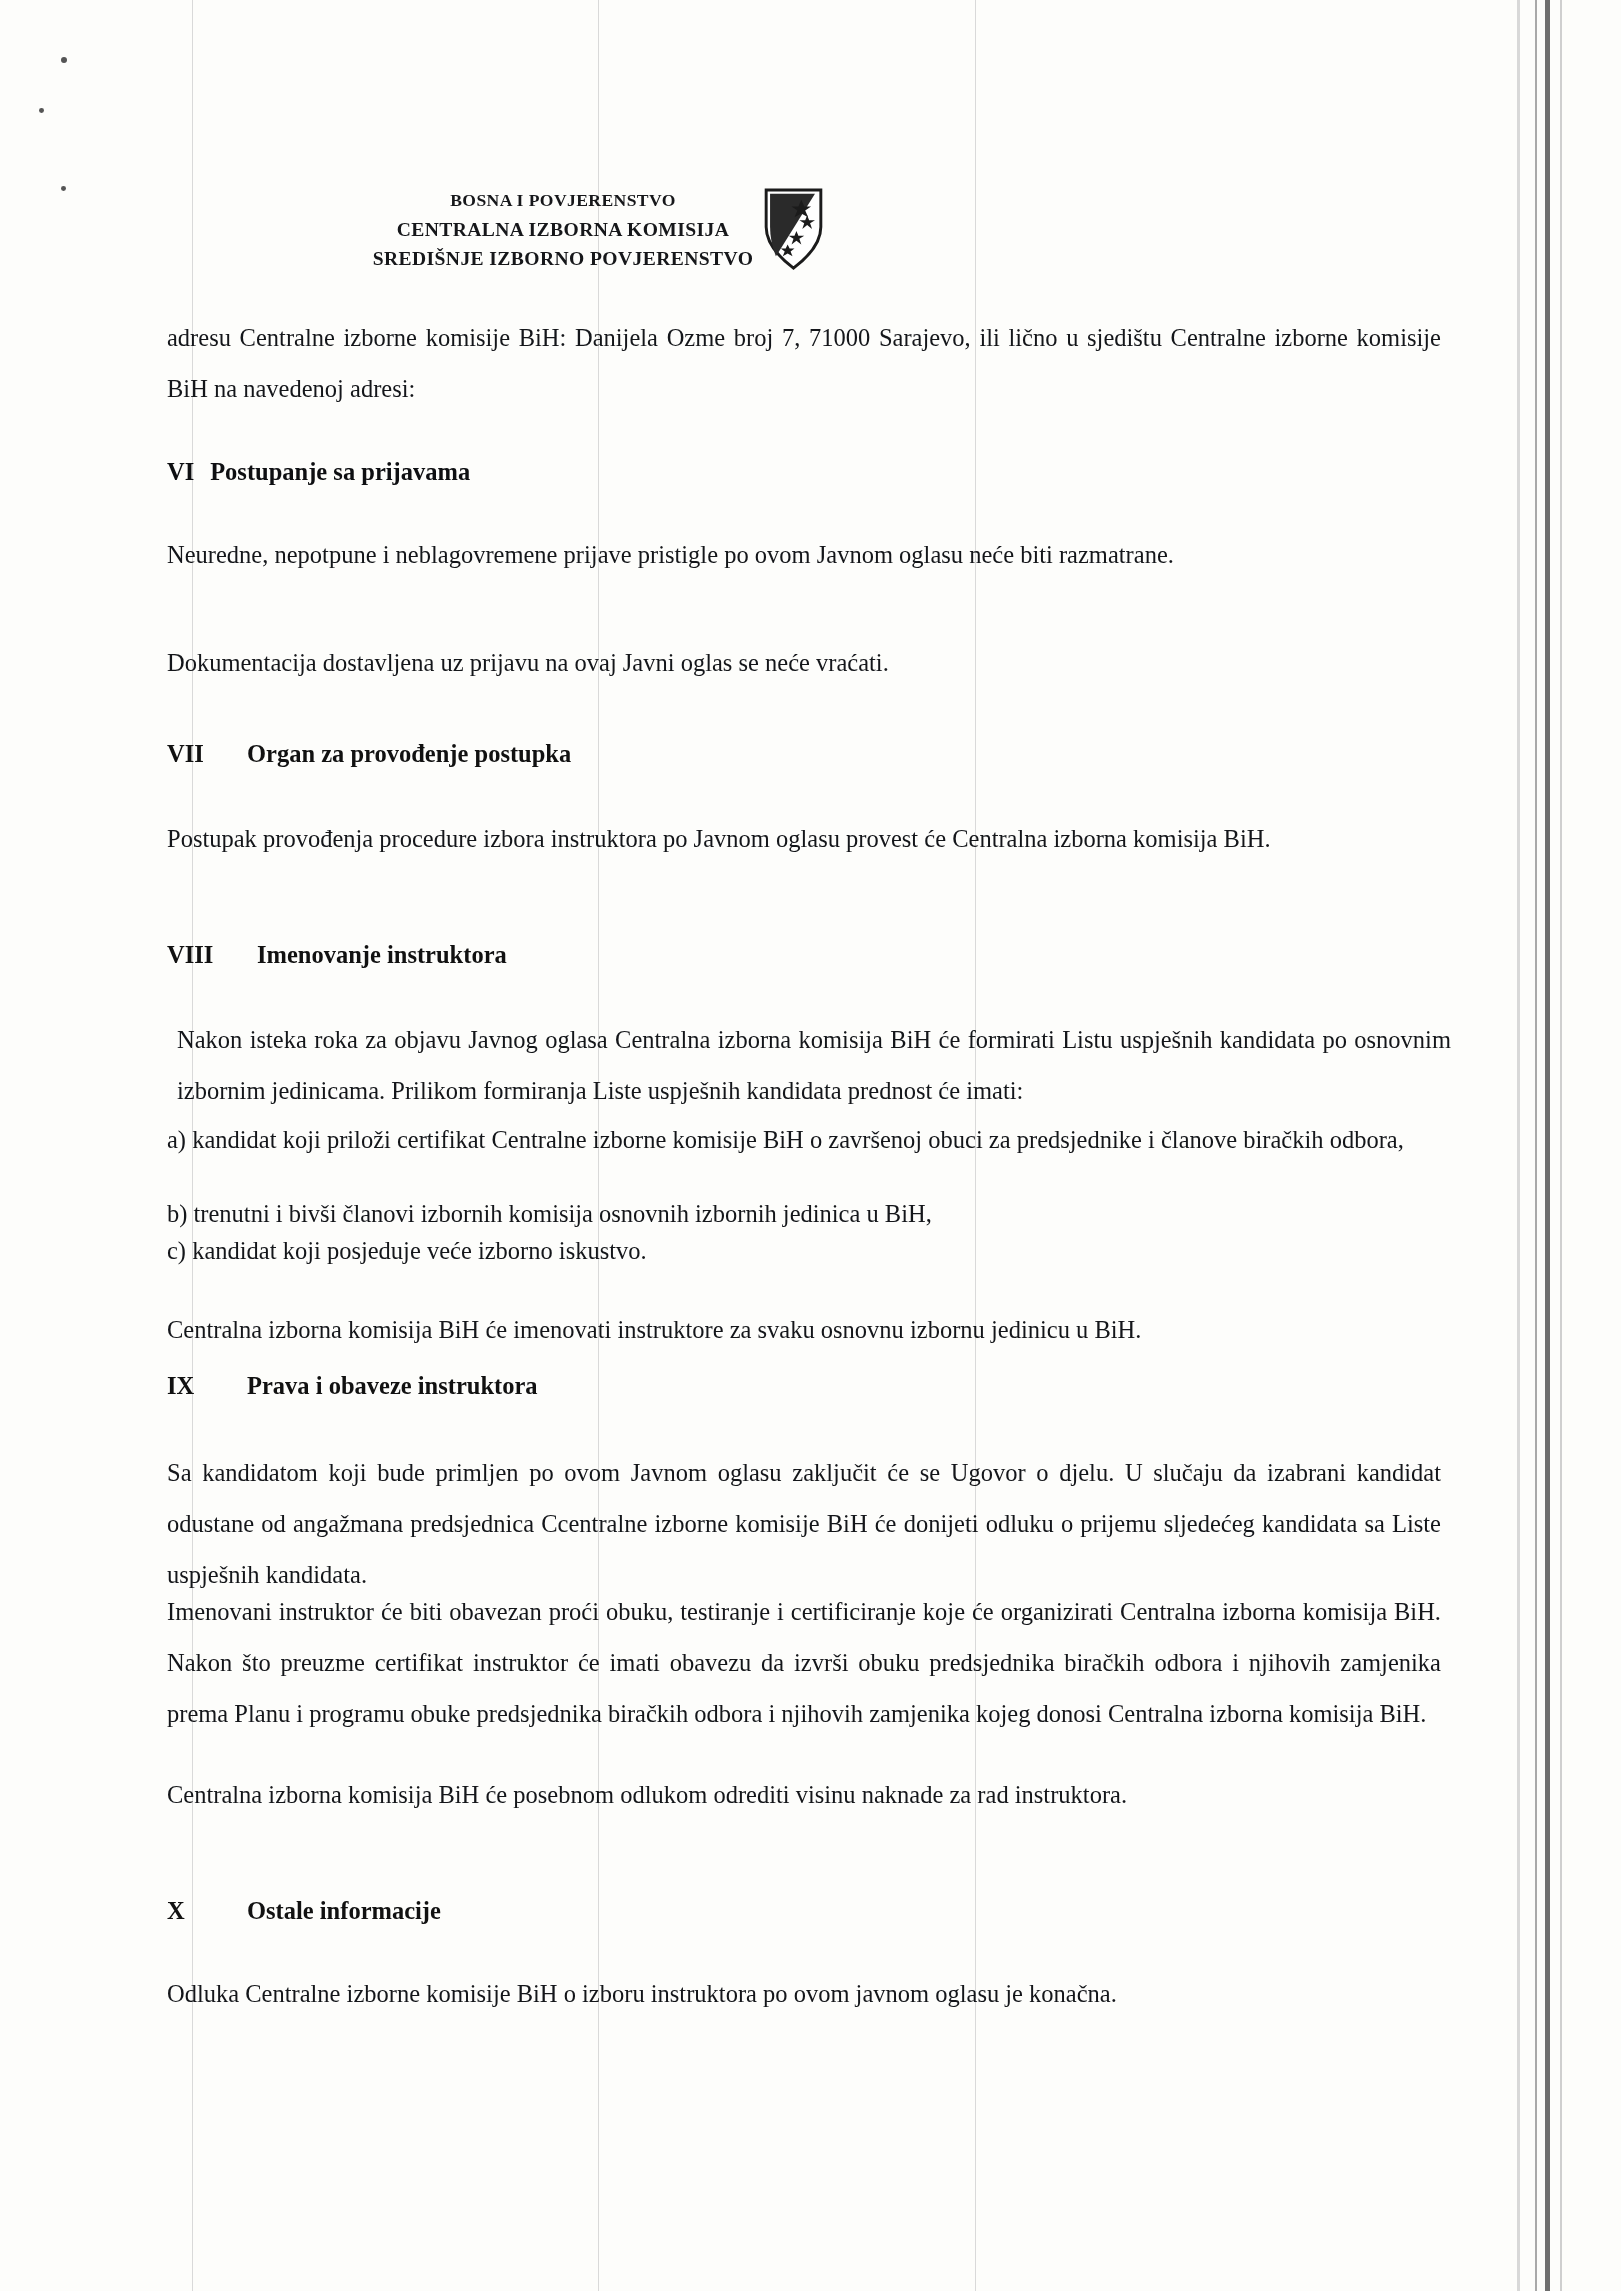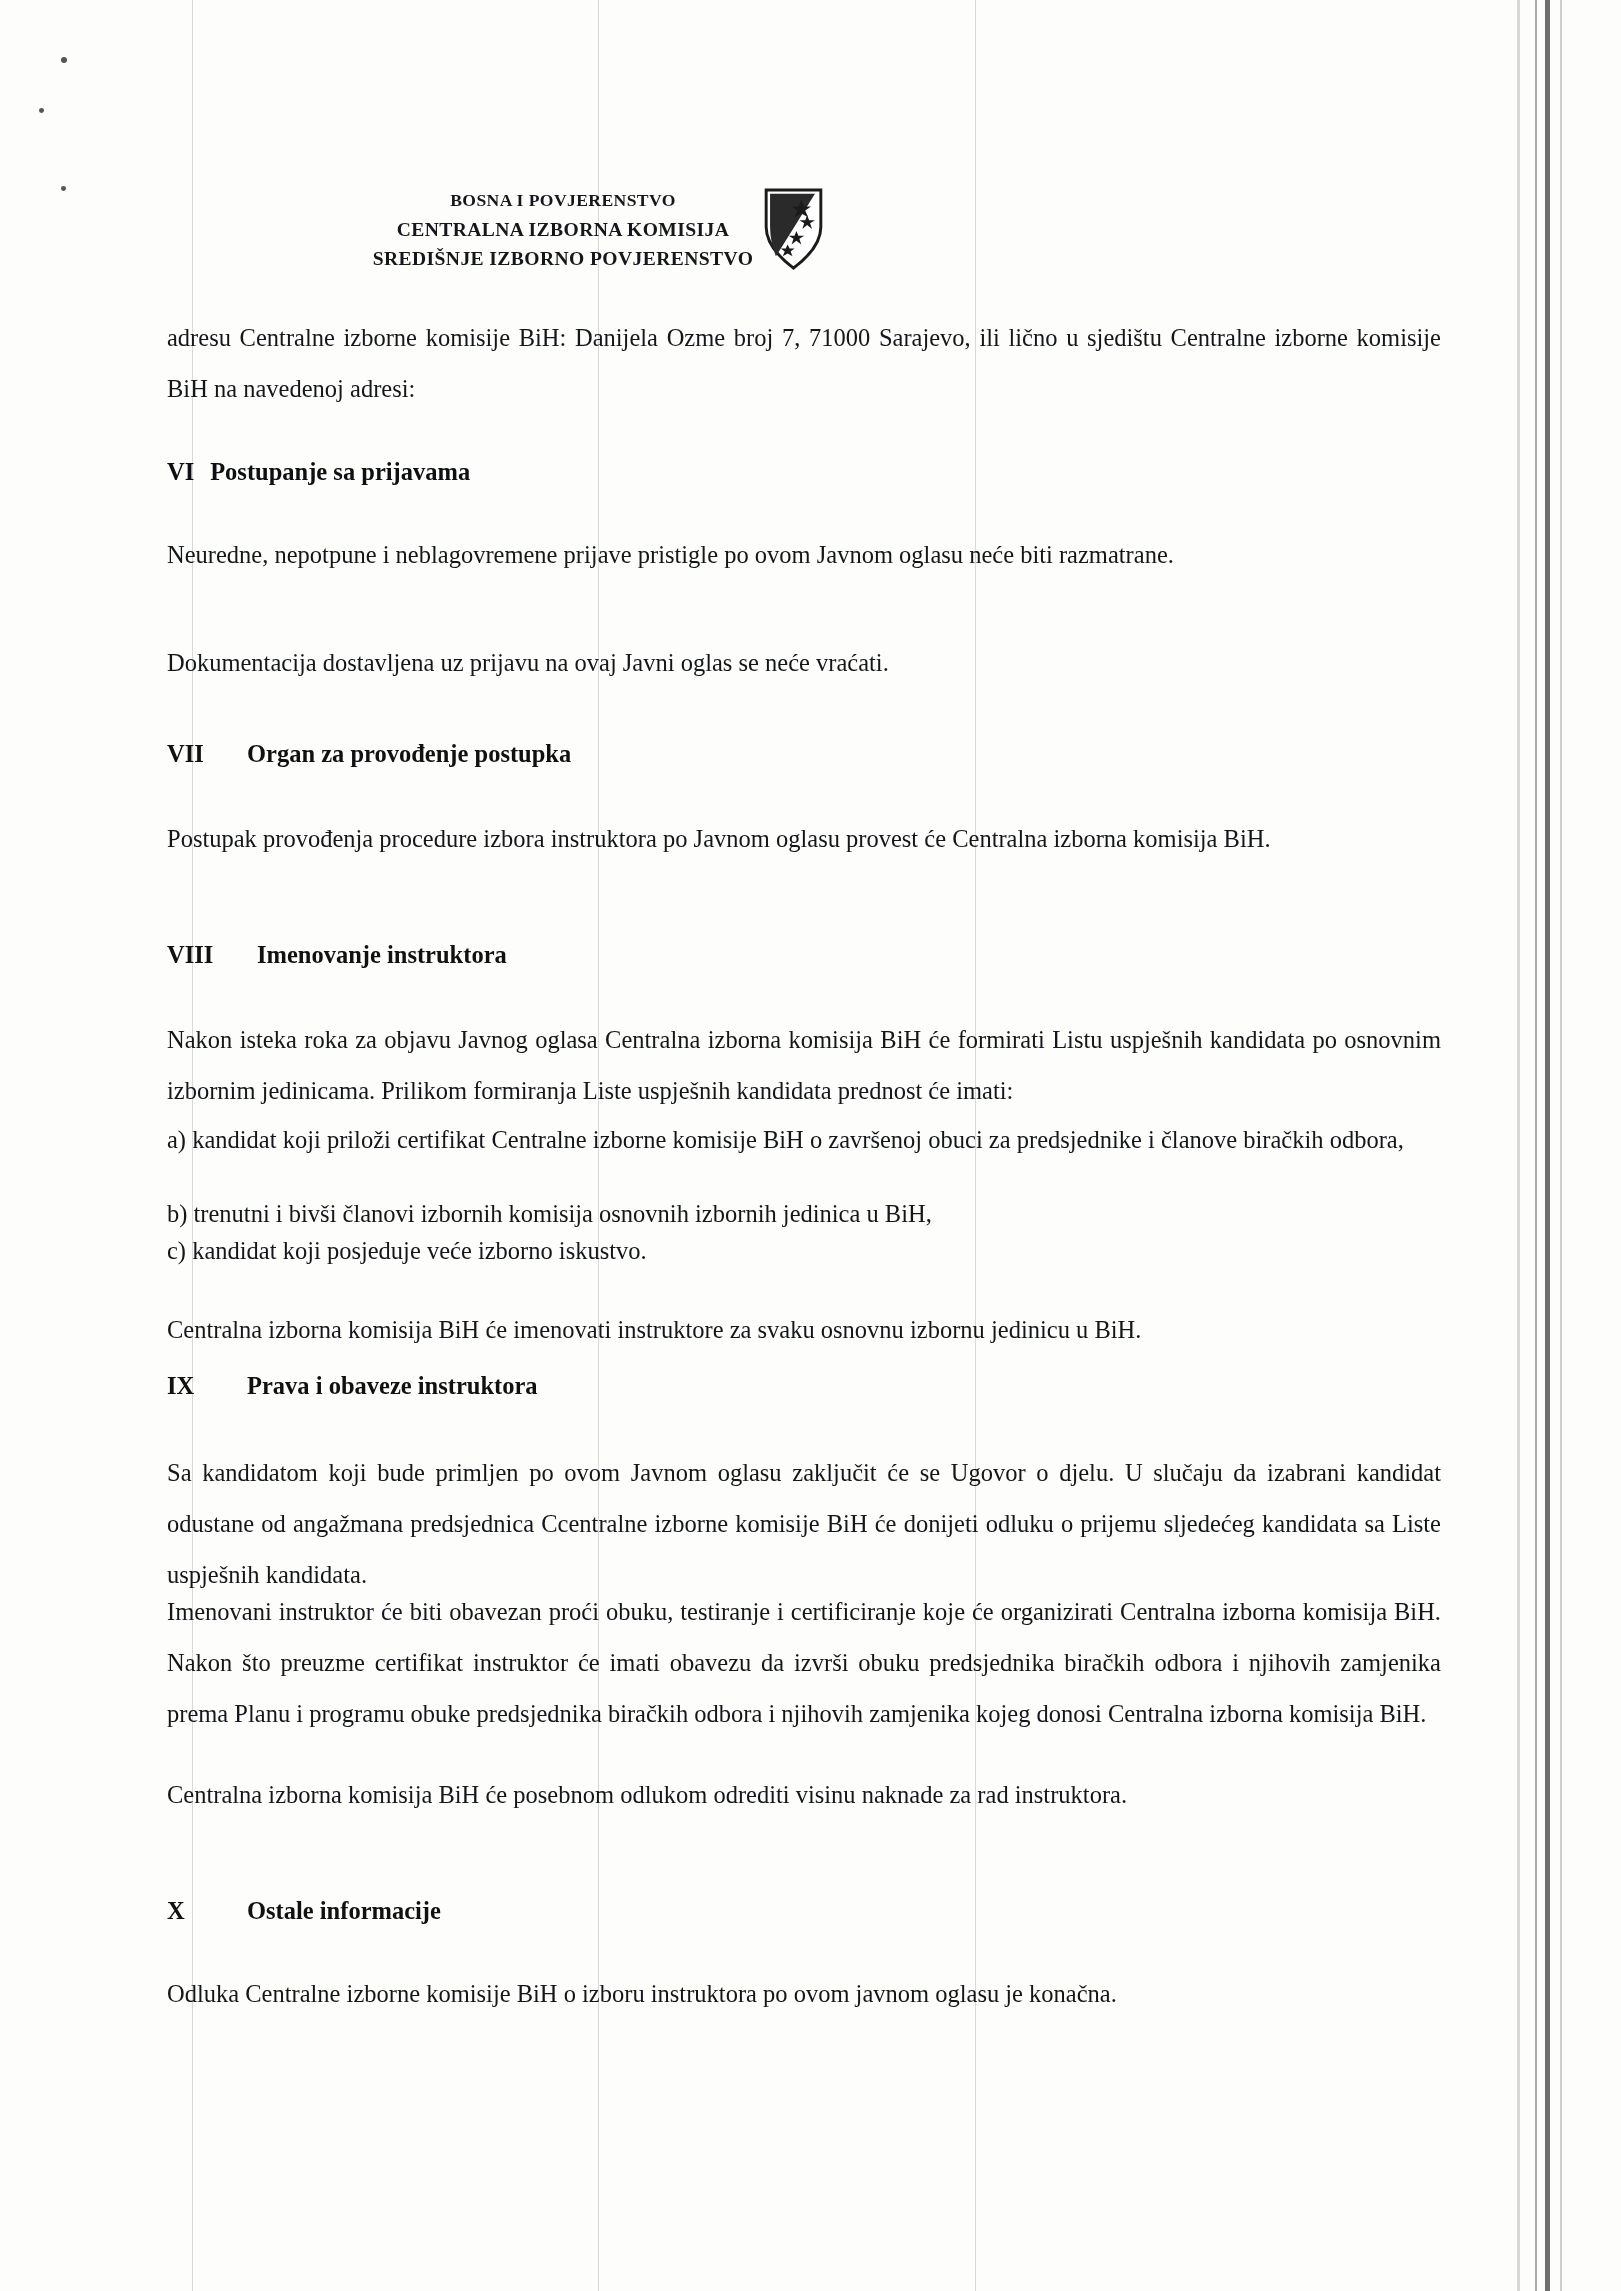--- a/index.html
+++ b/index.html
@@ -183,21 +183,21 @@
     </div>
     <div class="block para" style="left:167px; top:235px; width:1274px;">Neuredne, nepotpune i neblagovremene prijave  pristigle  po  ovom  Javnom  oglasu neće  biti razmatrane.</div>
     <div class="block" style="left:167px; top:343px; width:1274px;">Dokumentacija dostavljena uz prijavu na ovaj Javni oglas se neće vraćati.</div>
 
     <div class="hang" style="left:167px; top:446px;">VII</div>
     <div class="hang" style="left:247px; top:446px; width:784px;">Organ za provođenje postupka</div>
     <div class="block para" style="left:167px; top:519px; width:1274px;">Postupak provođenja procedure izbora instruktora po Javnom oglasu provest će Centralna izborna komisija BiH.</div>
 
     <div class="hang" style="left:167px; top:647px;">VIII</div>
     <div class="hang" style="left:257px; top:647px; width:784px;">Imenovanje instruktora</div>
-    <div class="block para" style="left:167px; top:720px; width:1274px;">Nakon isteka roka za objavu Javnog oglasa Centralna izborna komisija BiH će formirati Listu uspješnih kandidata po osnovnim izbornim jedinicama. Prilikom formiranja  Liste uspješnih kandidata prednost će imati:</div>
+    <div class="block para" style="left:177px; top:720px; width:1274px;">Nakon isteka roka za objavu Javnog oglasa Centralna izborna komisija BiH će formirati Listu uspješnih kandidata po osnovnim izbornim jedinicama. Prilikom formiranja  Liste uspješnih kandidata prednost će imati:</div>
     <div class="block tight" style="left:167px; top:828px; width:1284px;">a) kandidat koji priloži certifikat Centralne izborne komisije BiH o završenoj obuci za predsjednike i članove biračkih odbora,</div>
     <div class="block tight" style="left:167px; top:902px; width:1284px;">b) trenutni i bivši članovi izbornih komisija osnovnih izbornih jedinica u BiH,</div>
     <div class="block tight" style="left:167px; top:939px; width:1284px;">c) kandidat koji posjeduje veće izborno iskustvo.</div>
     <div class="block" style="left:167px; top:1010px; width:1284px;">Centralna izborna komisija BiH će imenovati instruktore za svaku osnovnu izbornu jedinicu u BiH.</div>
 
     <div class="hang" style="left:167px; top:1078px;">IX</div>
     <div class="hang" style="left:247px; top:1078px; width:784px;">Prava i obaveze instruktora</div>
     <div class="block para" style="left:167px; top:1145px; width:1274px;margin-top:8px;">Sa kandidatom koji bude primljen po ovom Javnom oglasu zaključit će se Ugovor o djelu. U slučaju da izabrani kandidat odustane od angažmana predsjednica Ccentralne izborne komisije BiH će donijeti odluku o prijemu sljedećeg kandidata sa Liste uspješnih kandidata.</div>
     <div class="block para" style="left:167px; top:1292px; width:1274px;">Imenovani instruktor će biti obavezan proći obuku, testiranje i certificiranje koje će organizirati Centralna izborna komisija BiH. Nakon što preuzme certifikat instruktor će imati obavezu da izvrši obuku predsjednika biračkih odbora i njihovih zamjenika prema Planu i programu obuke predsjednika biračkih odbora i njihovih zamjenika kojeg donosi Centralna izborna komisija BiH.</div>
     <div class="block" style="left:167px; top:1475px; width:1284px;">Centralna izborna komisija BiH će posebnom odlukom odrediti visinu naknade za rad instruktora.</div>

